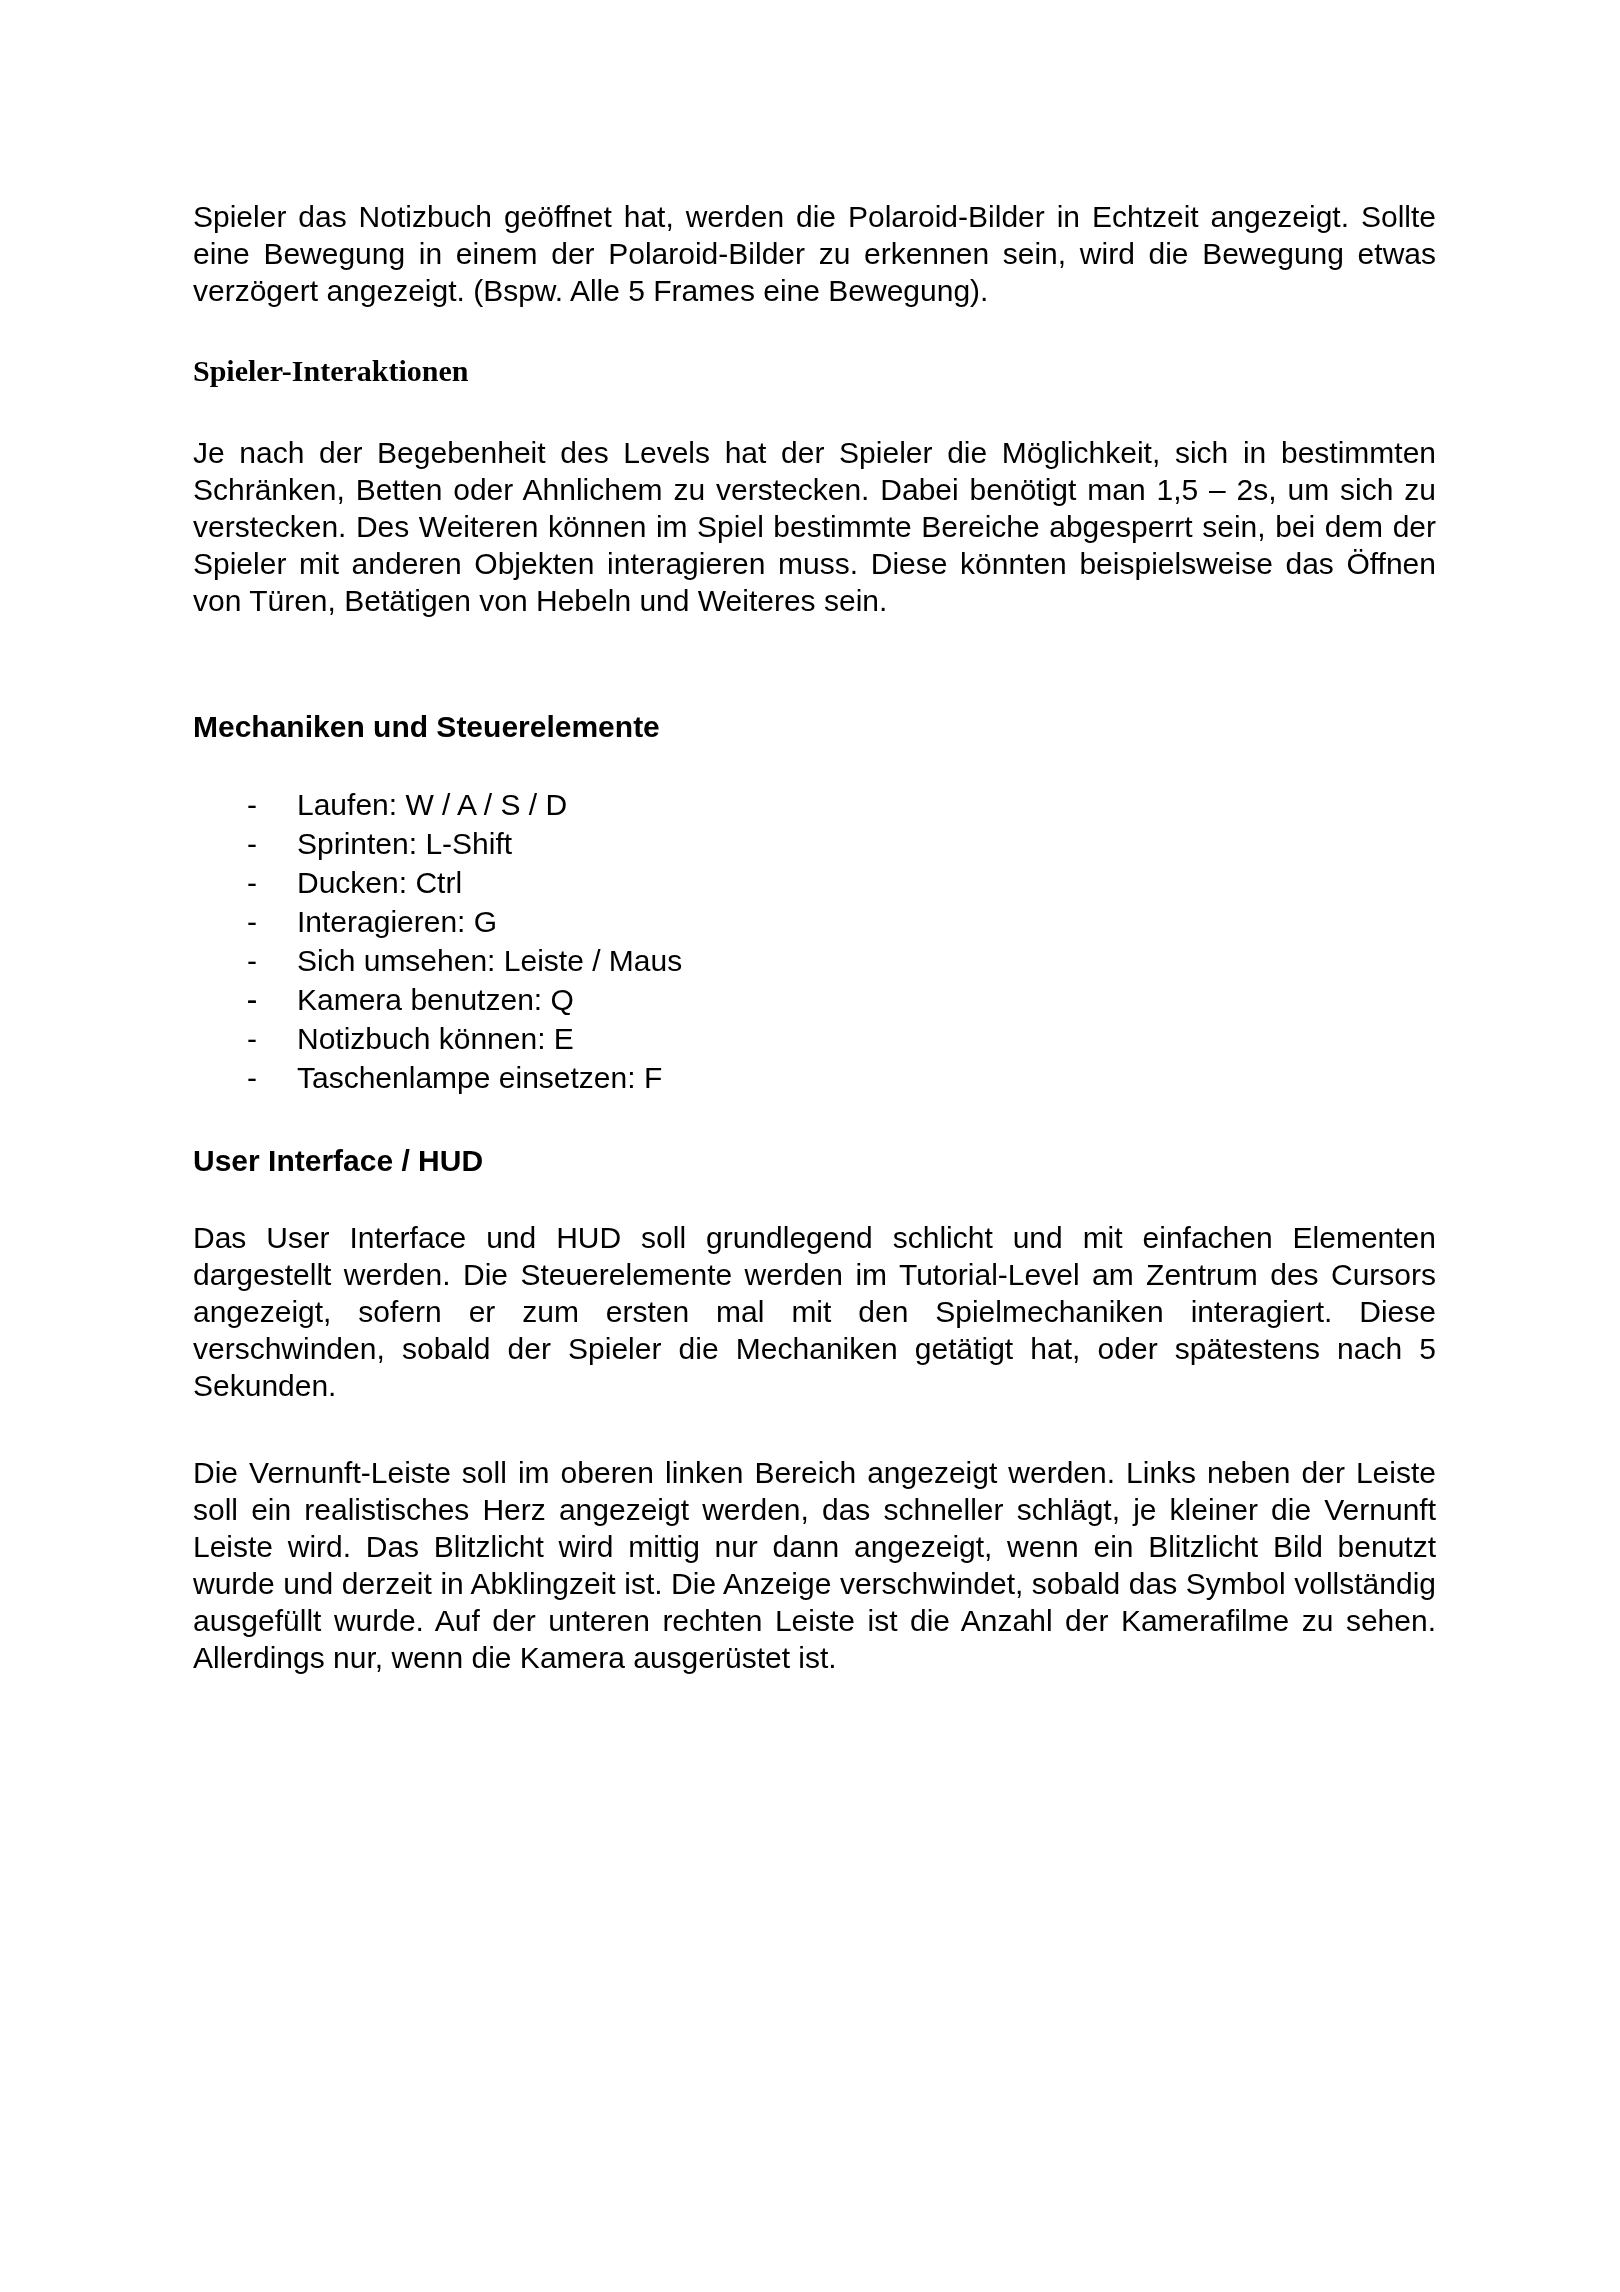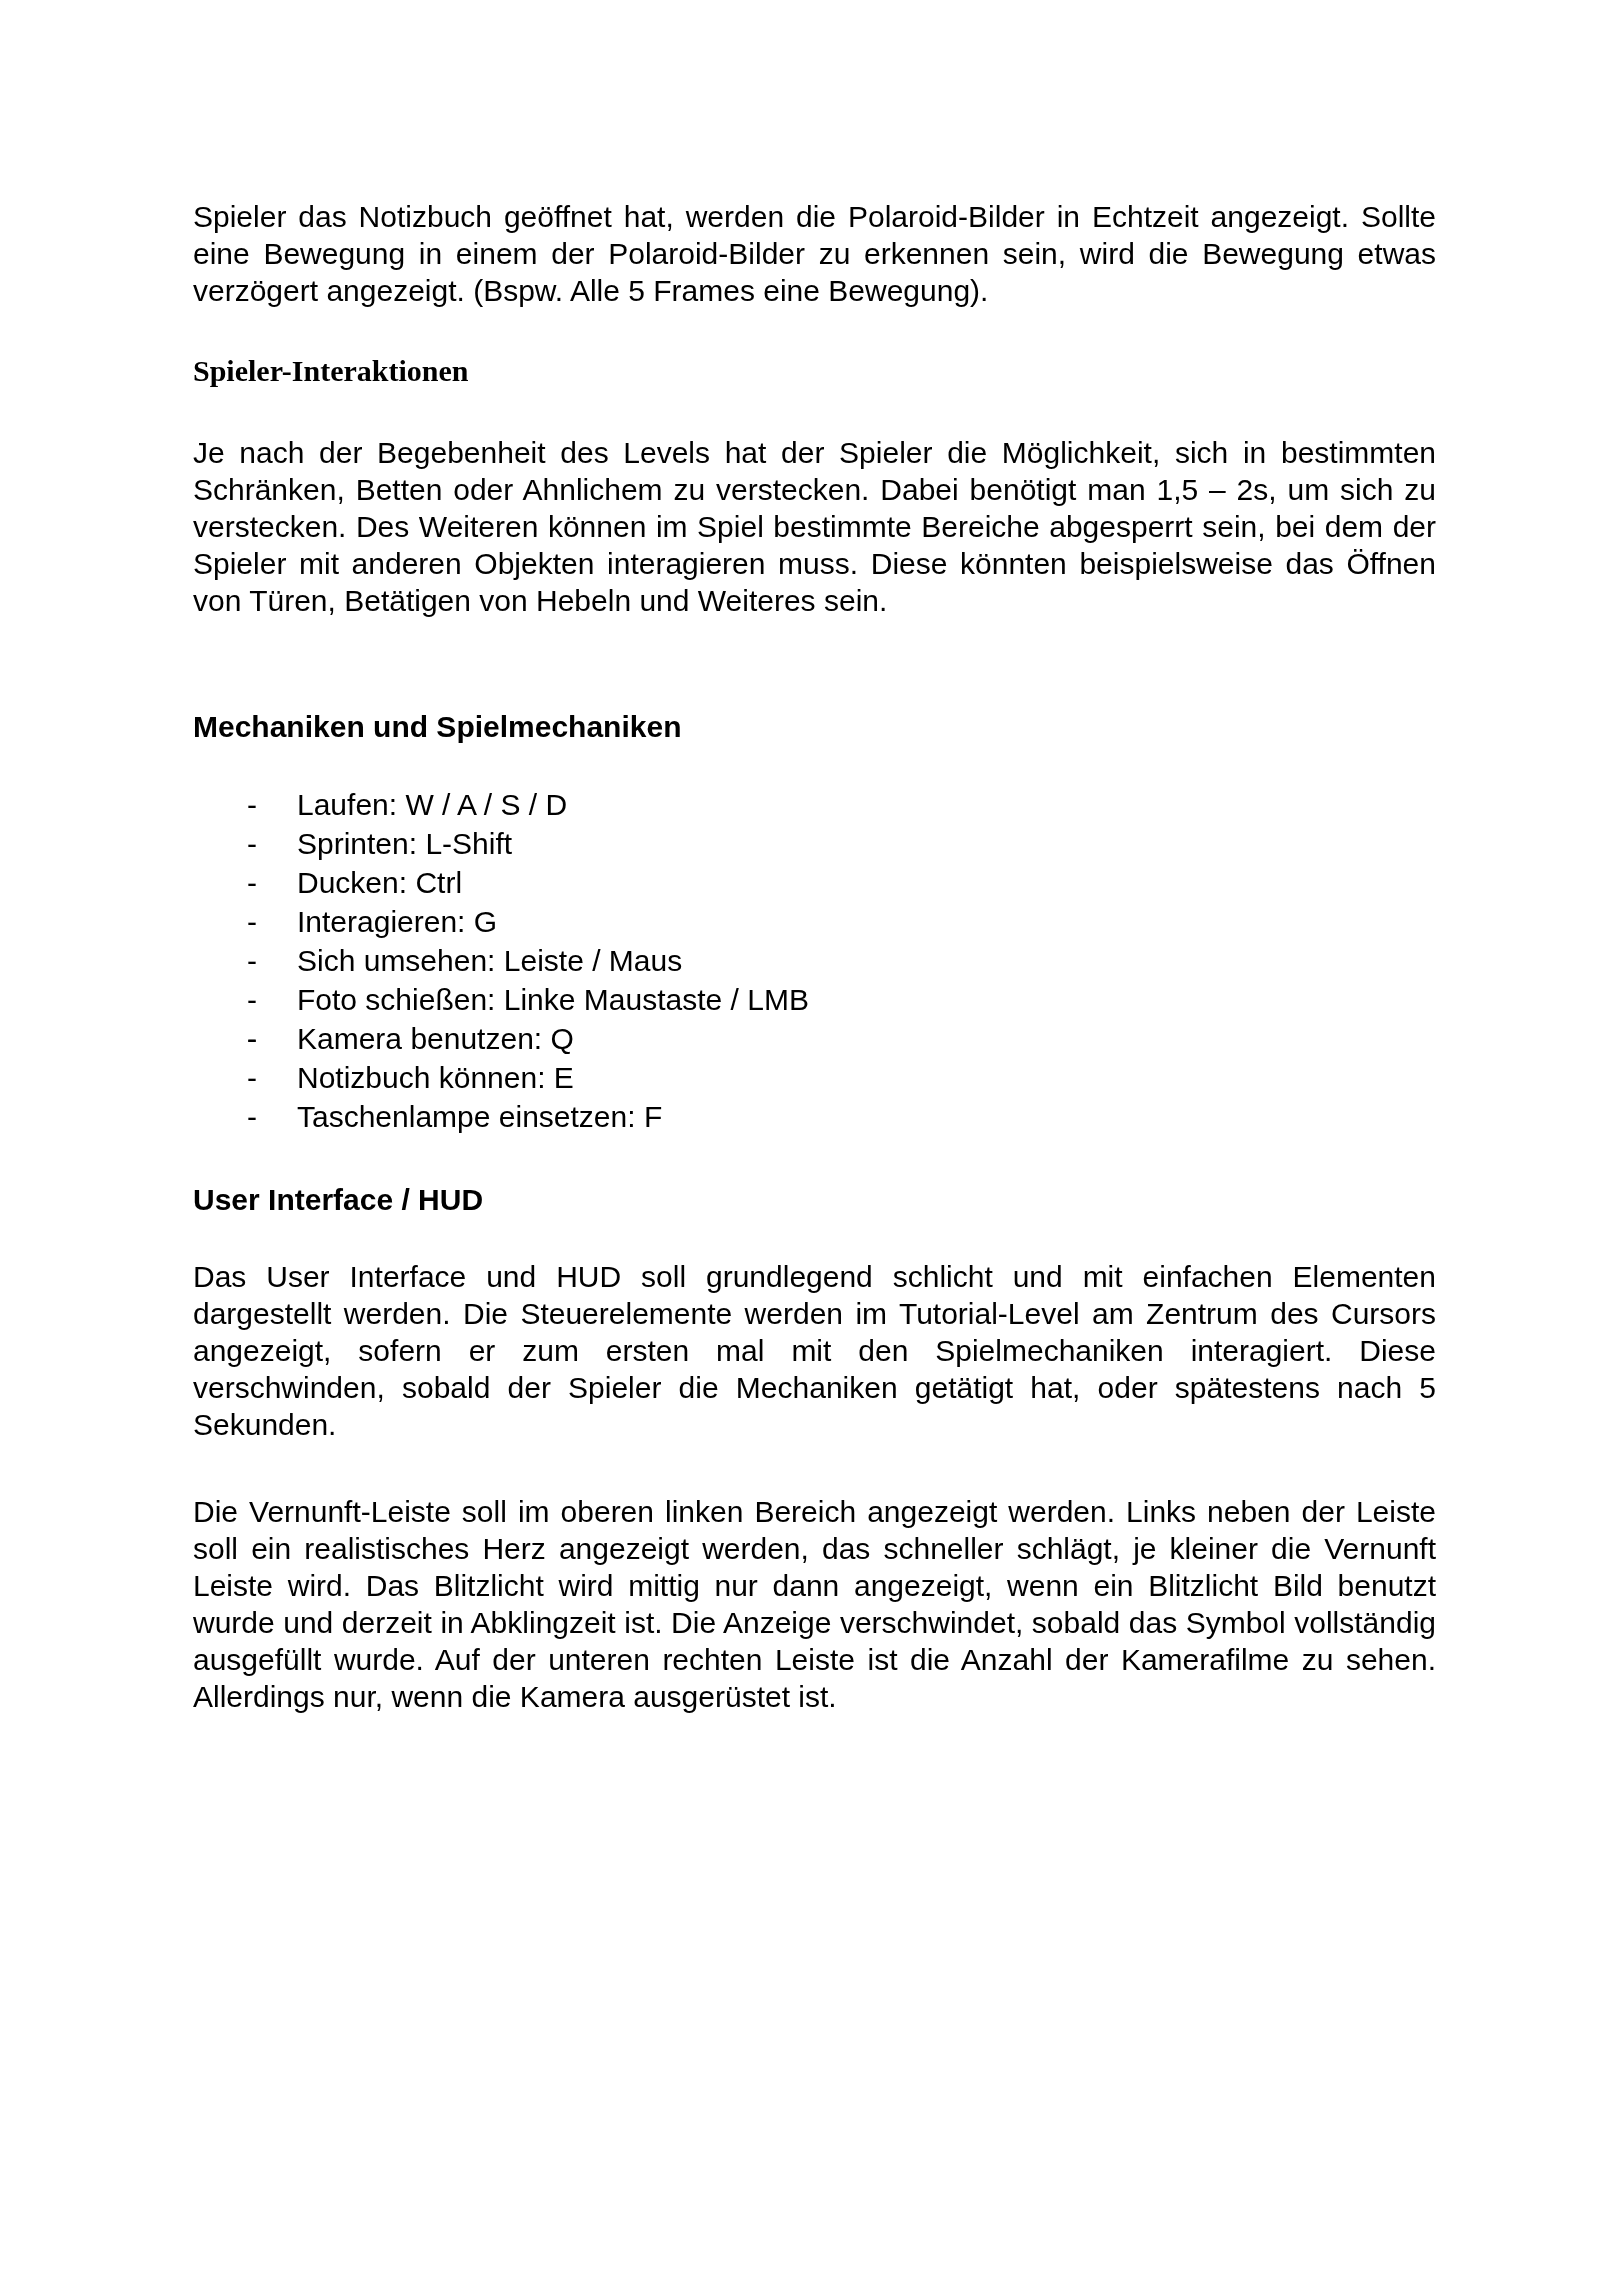--- a/index.html
+++ b/index.html
@@ -69,21 +69,21 @@
 
 <div class="page">
   <div class="content">
 
     <p class="para">Spieler das Notizbuch geöffnet hat, werden die Polaroid-Bilder in Echtzeit angezeigt. Sollte eine Bewegung in einem der Polaroid-Bilder zu erkennen sein, wird die Bewegung etwas verzögert angezeigt. (Bspw. Alle 5 Frames eine Bewegung).</p>
 
     <h2 class="heading h-interactions">Spieler-Interaktionen</h2>
 
     <p class="para p-interactions">Je nach der Begebenheit des Levels hat der Spieler die Möglichkeit, sich in bestimmten Schränken, Betten oder Ahnlichem zu verstecken. Dabei benötigt man 1,5 – 2s, um sich zu verstecken. Des Weiteren können im Spiel bestimmte Bereiche abgesperrt sein, bei dem der Spieler mit anderen Objekten interagieren muss. Diese könnten beispielsweise das Öffnen von Türen, Betätigen von Hebeln und Weiteres sein.</p>
 
-    <h2 class="heading h-mechanics">Mechaniken und Spielmechaniken</h2>
+    <h2 class="heading h-mechanics">Mechaniken und Steuerelemente</h2>
 
     <ul class="controls-list">
       <li>
         <span class="dash">-</span>
         <span>Laufen: W / A / S / D</span>
       </li>
       <li>
         <span class="dash">-</span>
         <span>Sprinten: L-Shift</span>
       </li>
@@ -94,21 +94,20 @@
       <li>
         <span class="dash">-</span>
         <span>Interagieren: G</span>
       </li>
       <li>
         <span class="dash">-</span>
         <span>Sich umsehen: Leiste / Maus</span>
       </li>
       <li>
         <span class="dash">-</span>
-        <span>Foto schießen: Linke Maustaste / LMB</span>
       </li>
       <li>
         <span class="dash">-</span>
       </li>
       <li>
         <span class="dash">-</span>
         <span>Kamera benutzen: Q</span>
       </li>
       <li>
         <span class="dash">-</span>

